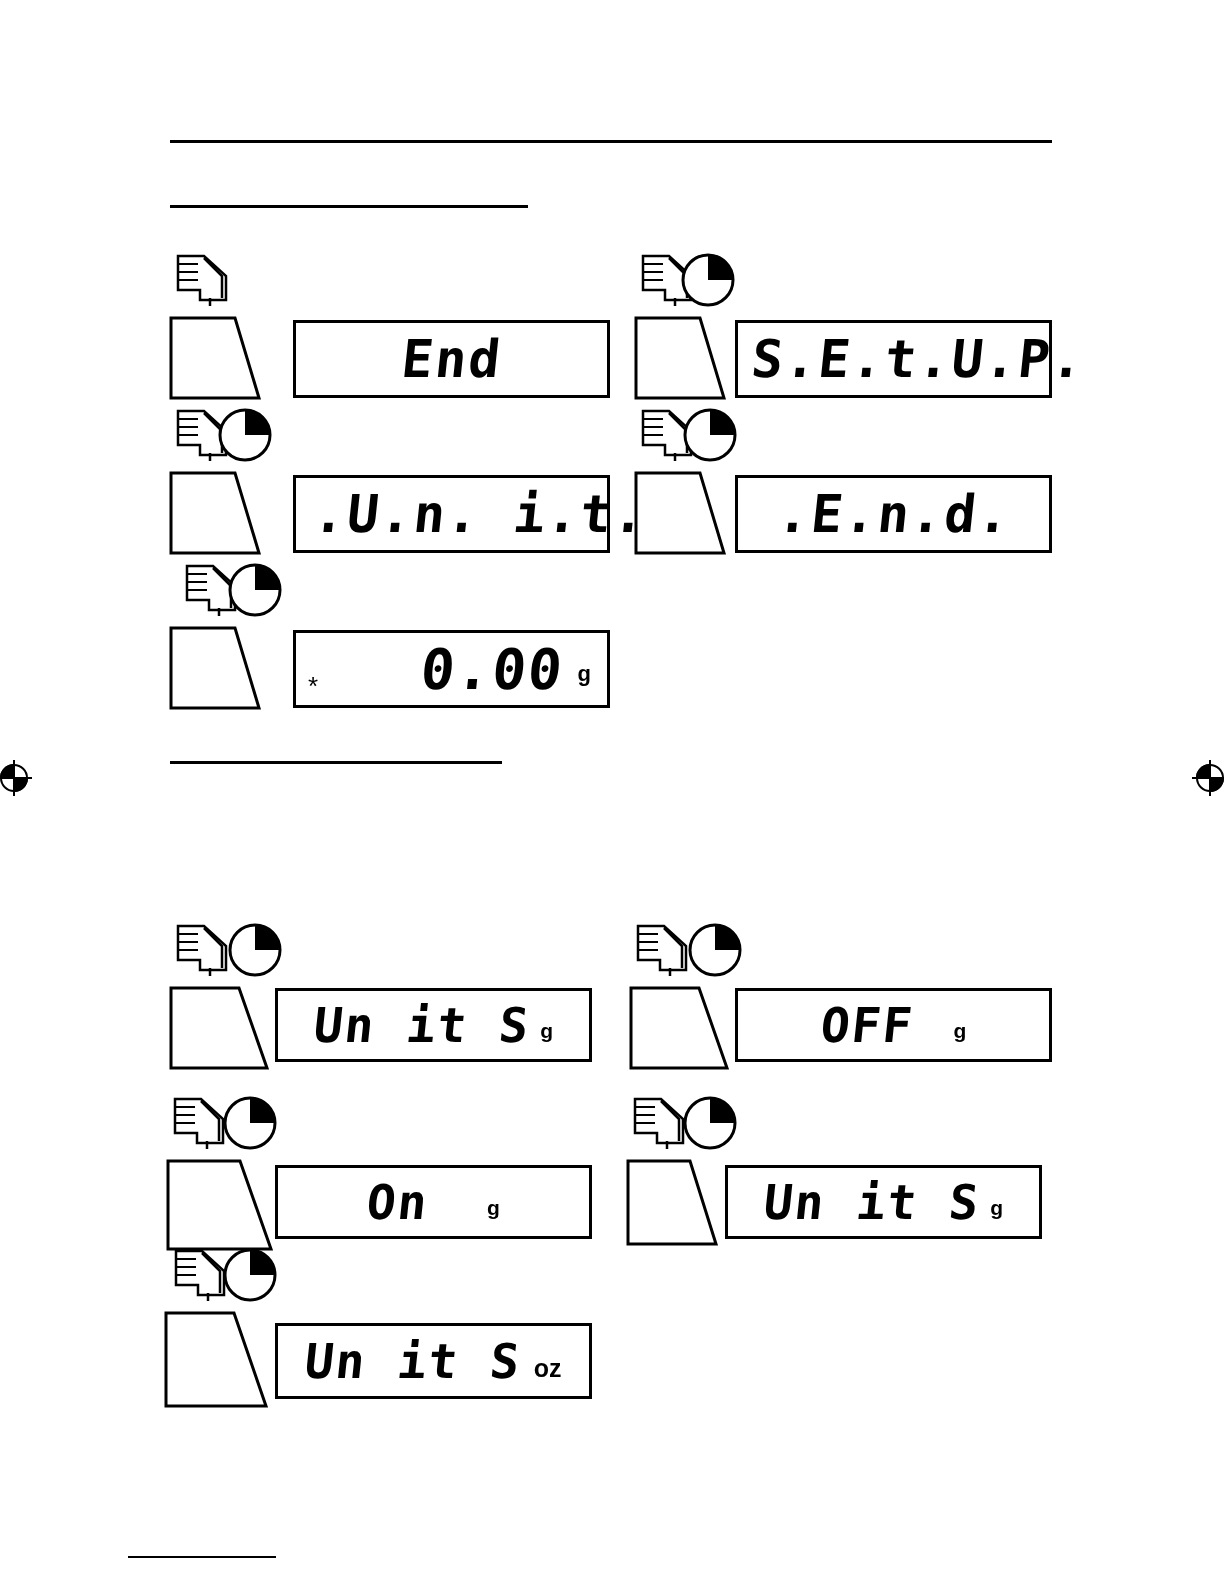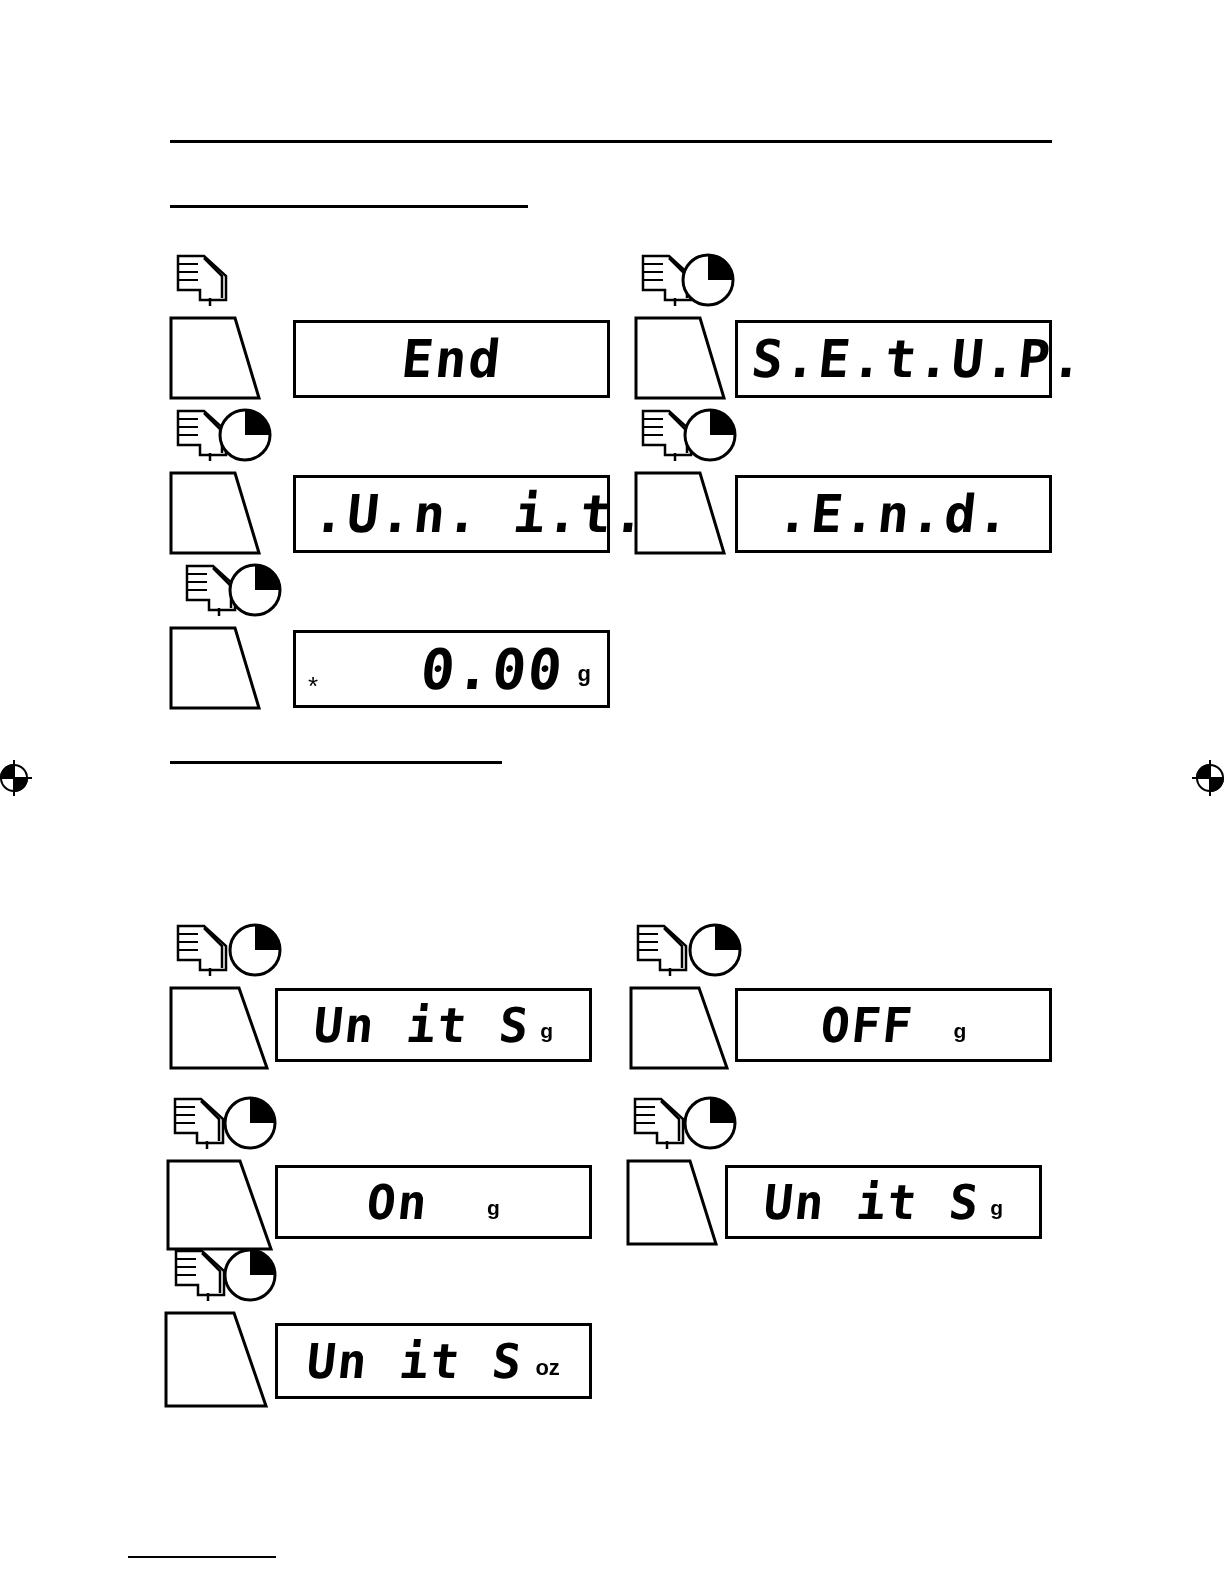--- a/index.html
+++ b/index.html
@@ -342,17 +342,17 @@
         <path d="M28 28 L28 3 A25 25 0 0 1 53 28 Z" fill="#000"></path>
       </svg>
     </div>
     <div class="key" style="left:0px;top:62px;">
       <svg width="112" height="105" viewBox="0 0 112 105">
         <path d="M6 6 L74 6 L106 99 L6 99 Z" fill="#fff" stroke="#000" stroke-width="3"></path>
       </svg>
     </div>
     <div class="lcd" style="left:115px;top:78px;width:317px;height:76px;justify-content:center;">
       <span class="seg" style="font-size:48px;">Un it S</span>
-      <span class="unit" style="font-size:22px;margin-left:12px;margin-top:14px;">oz</span>
+      <span class="unit" style="font-size:25px;margin-left:12px;margin-top:14px;">oz</span>
     </div>
   </div>
 
 </div>
 
 </body></html>

